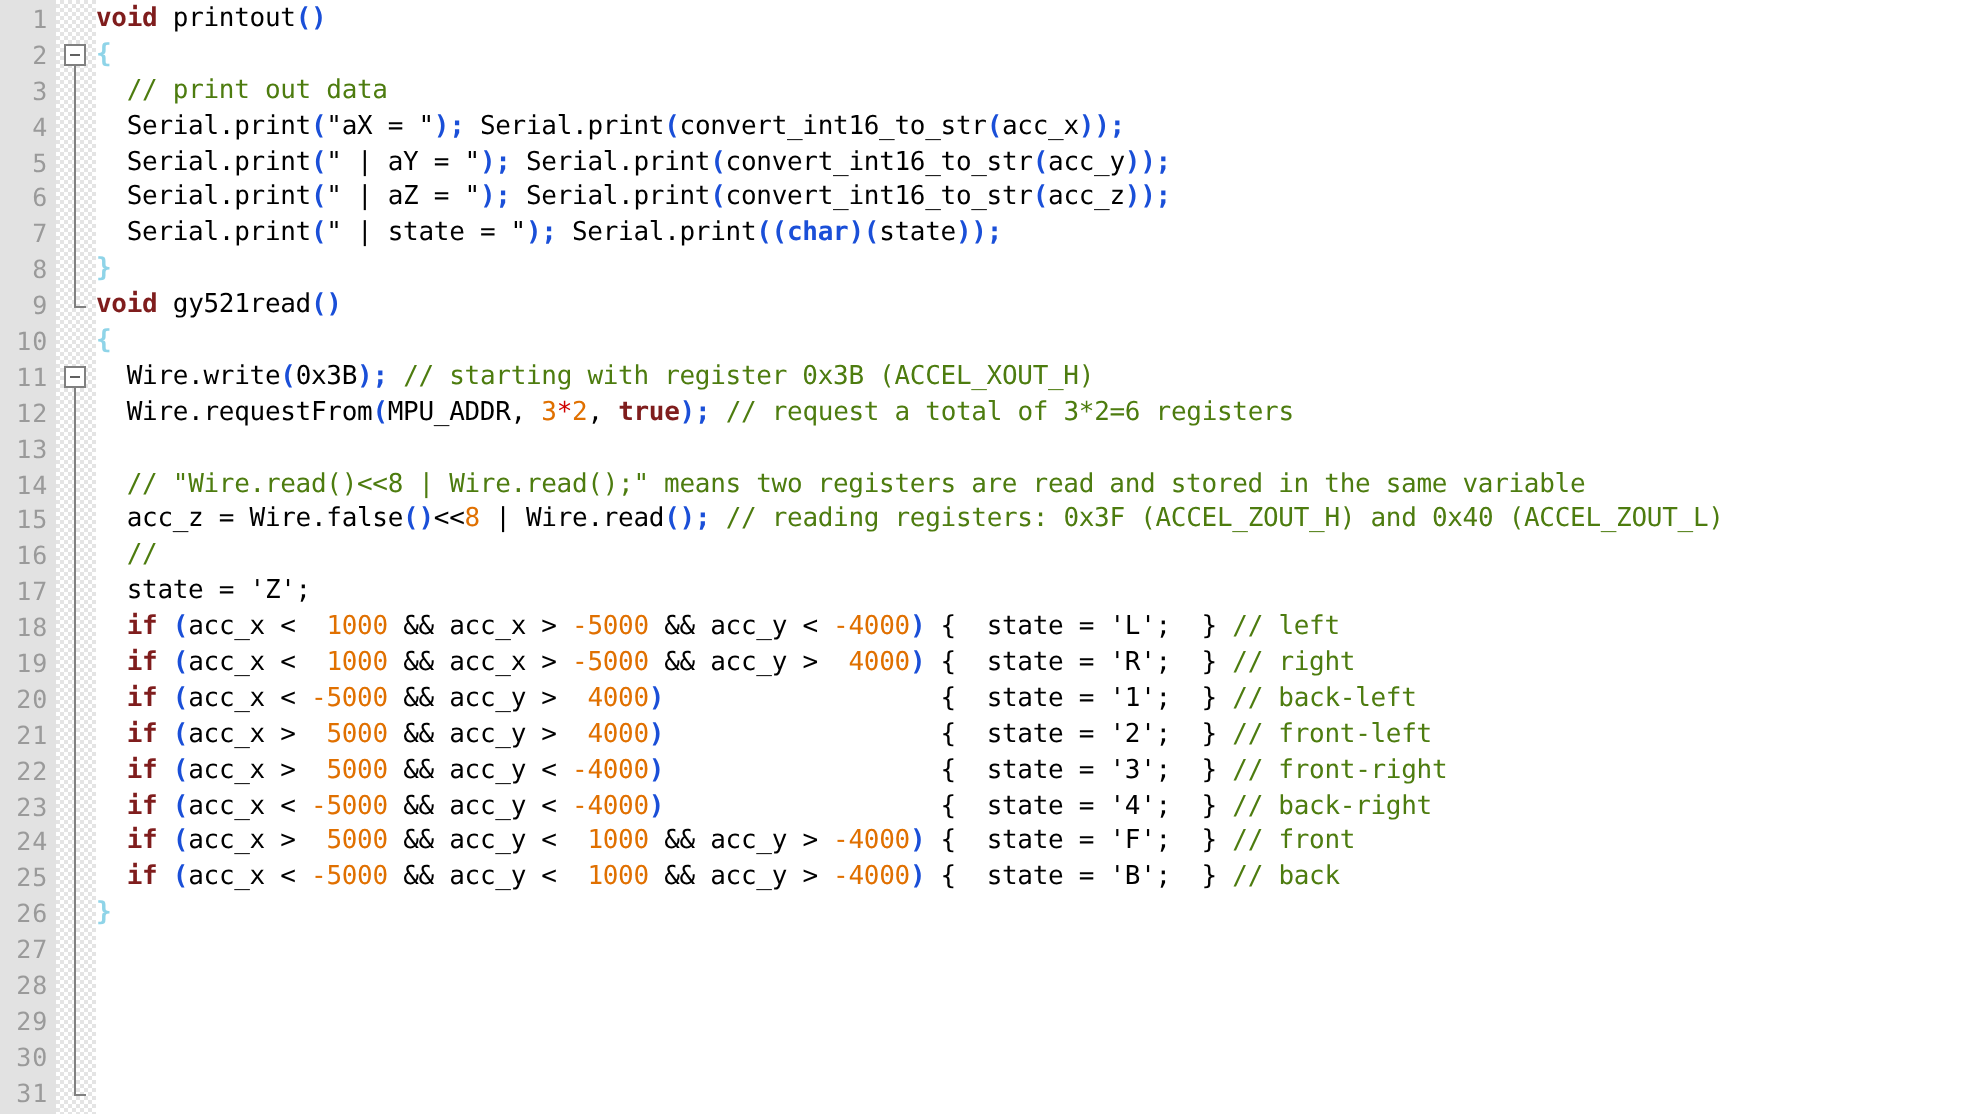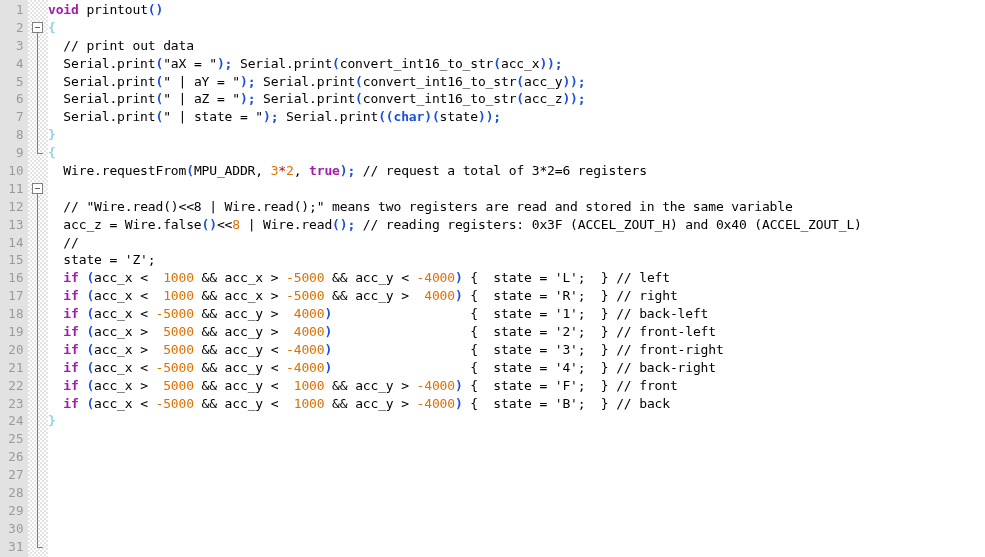--- a/index.html
+++ b/index.html
@@ -59,23 +59,23 @@
     flex:1 1 auto; height:557px; position:relative;
     padding-top:1px; overflow:hidden;
   }
   .cl {
     height:17.9px; line-height:17.9px; white-space:pre;
     font-size:13px; font-family:"DejaVu Sans Mono", monospace;
     color:#000000; letter-spacing:-0.15px;
   }
 
   
-  .kw   { color:#a21caf; font-weight:bold; }   
+  .kw   { color:#7f1d1d; font-weight:bold; }   
   .typ  { color:#1a4fd8; font-weight:bold;text-align:right; }   
-  .cmt  { color:#000000; }                      
+  .cmt  { color:#4d7c0f; }                      
   .num  { color:#e07000; }                      
   .op   { color:#d00000; }                      
   .par  { color:#1a4fd8; font-weight:bold; }   
   .brc  { color:#8fd4e8; font-weight:bold; }   
   .pln  { color:#000000; }
 </style>
 </head>
 <body>
 
 <div id="editor">
@@ -158,21 +158,23 @@
 
   <div class="codearea">
       <div class="cl"><span class="kw">void </span><span class="pln">printout</span><span class="par">()</span></div>
       <div class="cl"><span class="brc">{</span></div>
       <div class="cl"><span class="pln">  </span><span class="cmt">// print out data</span></div>
       <div class="cl"><span class="pln">  Serial.print</span><span class="par">(</span><span class="pln">"aX = "</span><span class="par">);</span><span class="pln"> Serial.print</span><span class="par">(</span><span class="pln">convert_int16_to_str</span><span class="par">(</span><span class="pln">acc_x</span><span class="par">));</span></div>
       <div class="cl"><span class="pln">  Serial.print</span><span class="par">(</span><span class="pln">" | aY = "</span><span class="par">);</span><span class="pln"> Serial.print</span><span class="par">(</span><span class="pln">convert_int16_to_str</span><span class="par">(</span><span class="pln">acc_y</span><span class="par">));</span></div>
       <div class="cl"><span class="pln">  Serial.print</span><span class="par">(</span><span class="pln">" | aZ = "</span><span class="par">);</span><span class="pln"> Serial.print</span><span class="par">(</span><span class="pln">convert_int16_to_str</span><span class="par">(</span><span class="pln">acc_z</span><span class="par">));</span></div>
       <div class="cl"><span class="pln">  Serial.print</span><span class="par">(</span><span class="pln">" | state = "</span><span class="par">);</span><span class="pln"> Serial.print</span><span class="par">((</span><span class="typ">char</span><span class="par">)</span><span class="par">(</span><span class="pln">state</span><span class="par">));</span></div>
       <div class="cl"><span class="brc">}</span></div>
+      <div class="cl"><span class="kw">void </span><span class="pln">gy521read</span><span class="par">()</span></div>
       <div class="cl"><span class="brc">{</span></div>
+      <div class="cl"><span class="pln">  Wire.write</span><span class="par">(</span><span class="pln">0x3B</span><span class="par">);</span><span class="pln"> </span><span class="cmt">// starting with register 0x3B (ACCEL_XOUT_H)</span></div>
       <div class="cl"><span class="pln">  Wire.requestFrom</span><span class="par">(</span><span class="pln">MPU_ADDR, </span><span class="num">3</span><span class="op">*</span><span class="num">2</span><span class="pln">, </span><span class="kw">true</span><span class="par">);</span><span class="pln"> </span><span class="cmt">// request a total of 3*2=6 registers</span></div>
       <div class="cl">&nbsp;</div>
       <div class="cl"><span class="pln">  </span><span class="cmt">// "Wire.read()&lt;&lt;8 | Wire.read();" means two registers are read and stored in the same variable</span></div>
       <div class="cl"><span class="pln">  acc_z = Wire.false</span><span class="par">()</span><span class="pln">&lt;&lt;</span><span class="num">8</span><span class="pln"> | Wire.read</span><span class="par">()</span><span class="par">;</span><span class="pln"> </span><span class="cmt">// reading registers: 0x3F (ACCEL_ZOUT_H) and 0x40 (ACCEL_ZOUT_L)</span></div>
       <div class="cl"><span class="pln">  </span><span class="cmt">//</span></div>
       <div class="cl"><span class="pln">  state = 'Z';</span></div>
       <div class="cl"><span class="pln">  </span><span class="kw">if</span><span class="pln"> </span><span class="par">(</span><span class="pln">acc_x &lt; </span><span class="num"> 1000</span><span class="pln"> &amp;&amp; acc_x &gt; </span><span class="num">-5000</span><span class="pln"> &amp;&amp; acc_y &lt; </span><span class="num">-4000</span><span class="par">)</span><span class="pln"> {  state = 'L';  } </span><span class="cmt">// left</span></div>
       <div class="cl"><span class="pln">  </span><span class="kw">if</span><span class="pln"> </span><span class="par">(</span><span class="pln">acc_x &lt; </span><span class="num"> 1000</span><span class="pln"> &amp;&amp; acc_x &gt; </span><span class="num">-5000</span><span class="pln"> &amp;&amp; acc_y &gt; </span><span class="num"> 4000</span><span class="par">)</span><span class="pln"> {  state = 'R';  } </span><span class="cmt">// right</span></div>
       <div class="cl"><span class="pln">  </span><span class="kw">if</span><span class="pln"> </span><span class="par">(</span><span class="pln">acc_x &lt; </span><span class="num">-5000</span><span class="pln"> &amp;&amp; acc_y &gt; </span><span class="num"> 4000</span><span class="par">)</span><span class="pln">                  {  state = '1';  } </span><span class="cmt">// back-left</span></div>
       <div class="cl"><span class="pln">  </span><span class="kw">if</span><span class="pln"> </span><span class="par">(</span><span class="pln">acc_x &gt; </span><span class="num"> 5000</span><span class="pln"> &amp;&amp; acc_y &gt; </span><span class="num"> 4000</span><span class="par">)</span><span class="pln">                  {  state = '2';  } </span><span class="cmt">// front-left</span></div>

